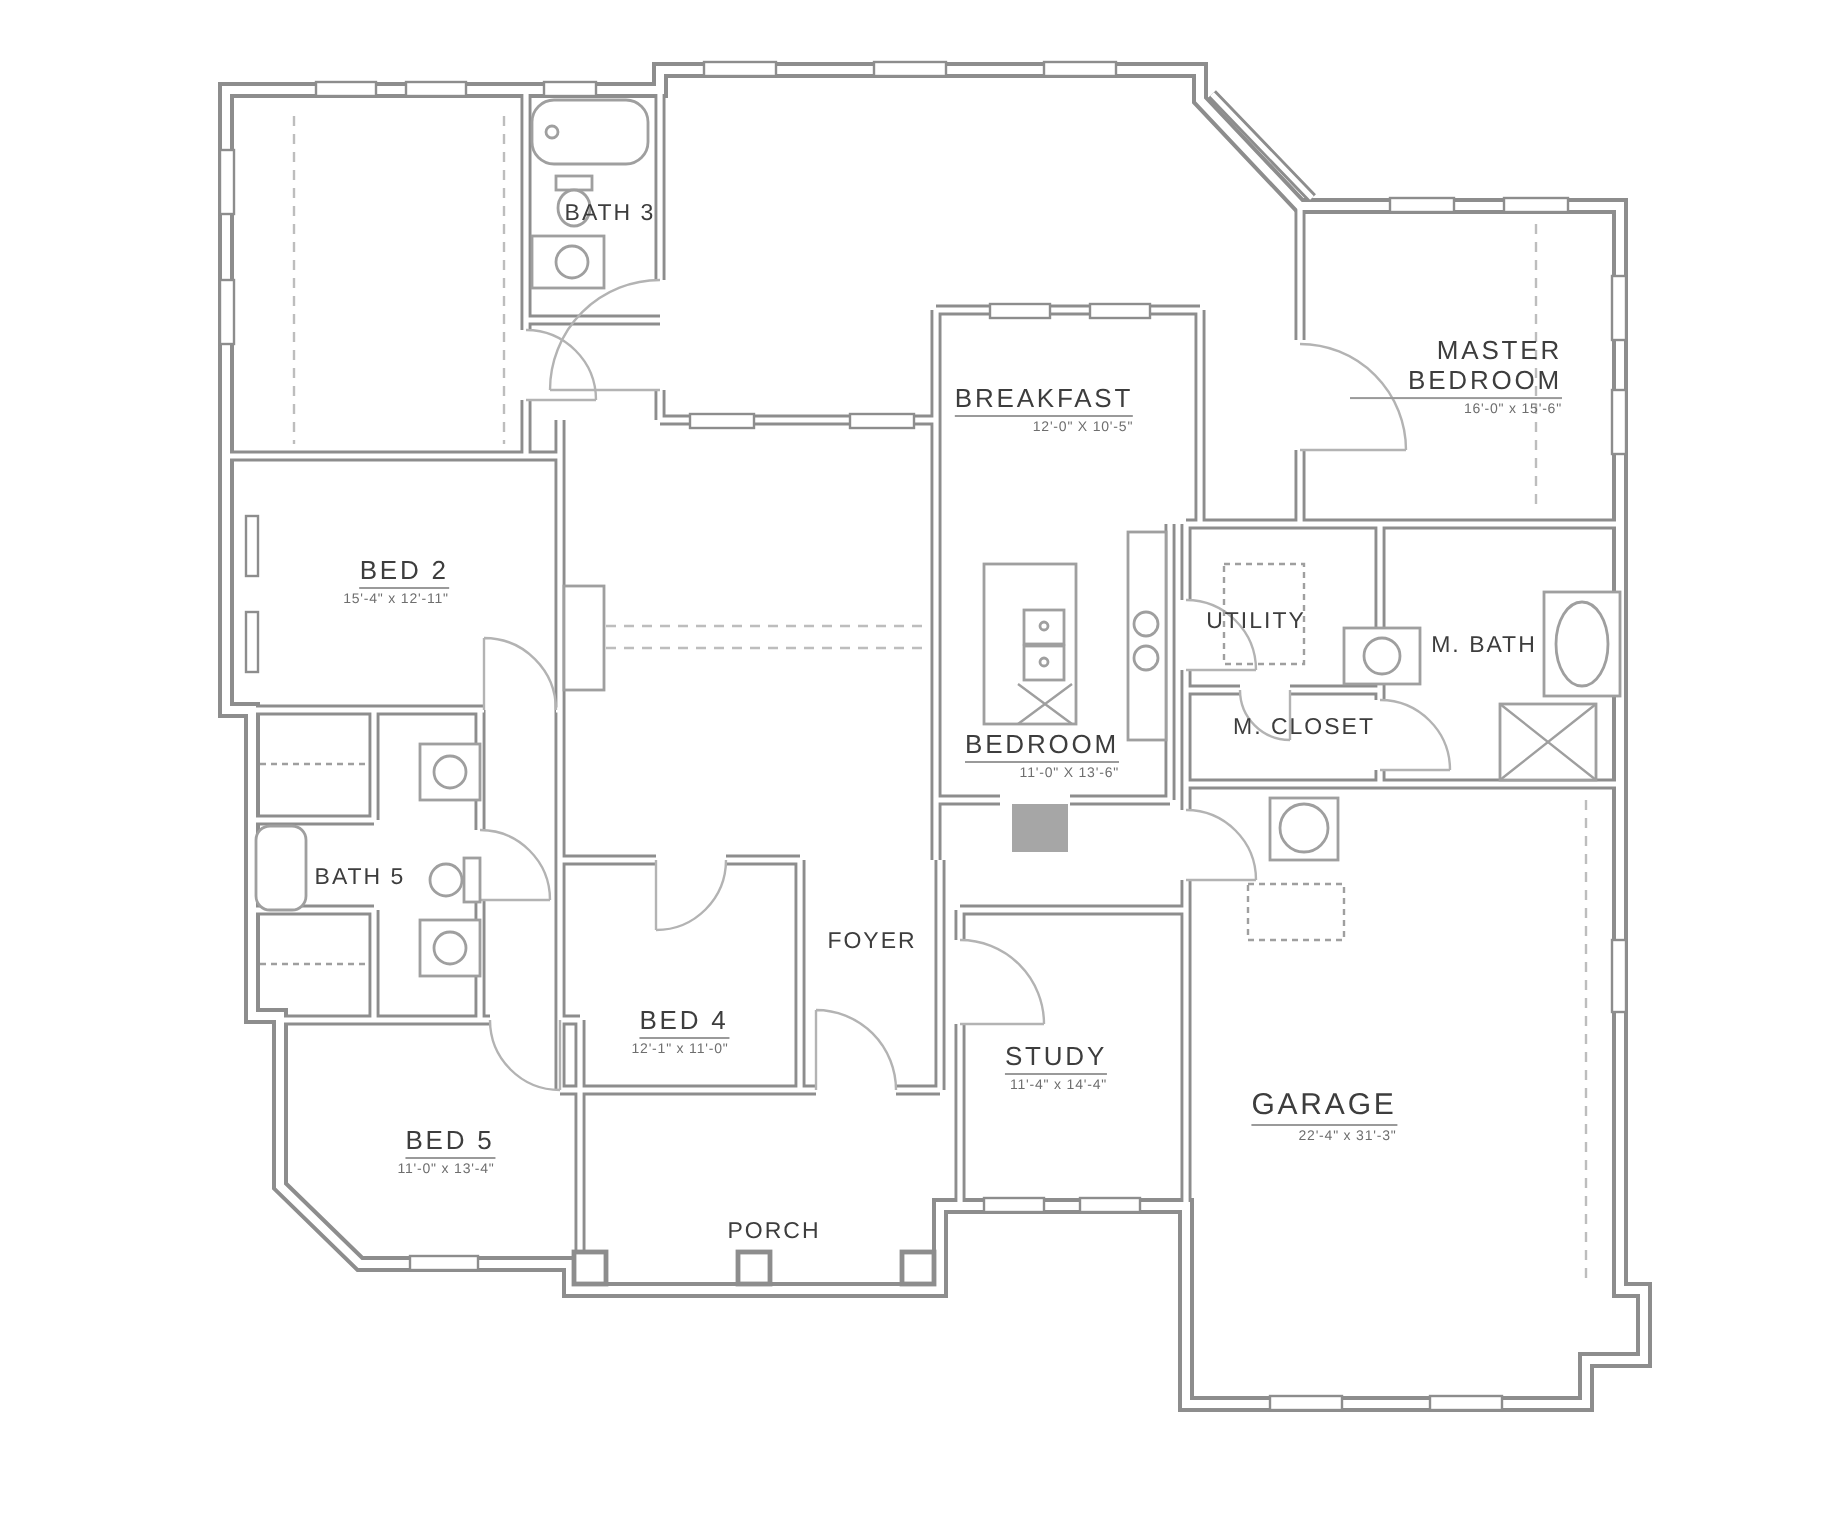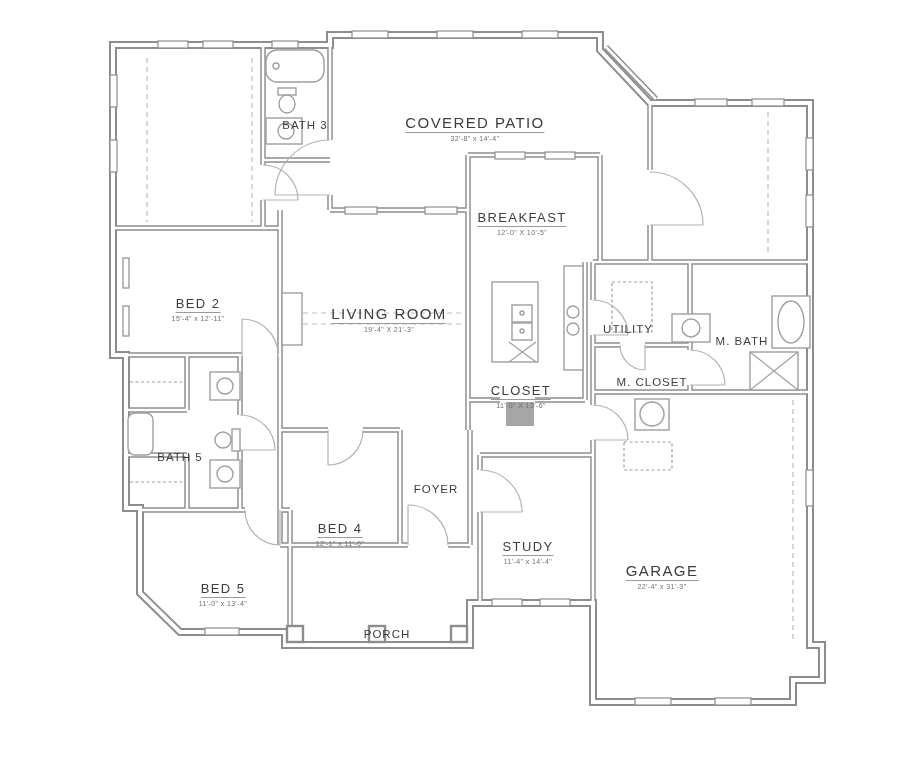--- a/index.html
+++ b/index.html
@@ -21,21 +21,21 @@
   .post rect{fill:#ffffff;stroke:var(--wall,#8d8d8d);stroke-width:2.4}
   .fixture rect,.fixture circle,.fixture ellipse{fill:#ffffff;stroke:var(--fixture,#9f9f9f);stroke-width:1.4}
   .fixture path{fill:none;stroke:var(--fixture,#9f9f9f);stroke-width:1.2}
   .dashed-fix rect,.dashed-fix path{fill:none;stroke:var(--fixture,#9f9f9f);stroke-width:1.2;stroke-dasharray:3 2.5}
   .door{fill:none;stroke:#b3b3b3;stroke-width:1.2}
   .dash{fill:none;stroke:var(--dash,#bdbdbd);stroke-width:1.2;stroke-dasharray:5 4}
   .solid{fill:#a6a6a6;stroke:none}
 
   .room-label{
     position:absolute;transform:translate(-50%,-50%);
-    text-align:center;color:var(--label,#3d3d3d);white-space:nowrap;z-index:2;margin-top:18px;
+    text-align:right;color:var(--label,#3d3d3d);white-space:nowrap;z-index:2;
   }
   .room-name{display:inline-block;font-size:13px;letter-spacing:1.4px;background:transparent}
   .lg .room-name{font-size:15px}
   .sm .room-name{font-size:11.5px;letter-spacing:1px}
   .has-dims .room-name{border-bottom:1px solid #9a9a9a;padding-bottom:1px}
   .room-dims{display:block;font-size:7px;letter-spacing:.4px;color:var(--dims,#6e6e6e);margin-top:2px}
   .wrap{white-space:normal;width:106px;line-height:1.12}
 </style>
 </head>
 <body>
@@ -213,46 +213,42 @@
       <rect x="287" y="626" width="16" height="16"></rect>
       <rect x="369" y="626" width="16" height="16"></rect>
       <rect x="451" y="626" width="16" height="16"></rect>
     </g>
   </svg>
 
   <div class="room-label sm" style="left:305px;top:107px">
     <span class="room-name">BATH 3</span>
     <span class="room-dims"></span>
   </div>
-  <div class="room-label lg has-dims" style="left:475px;top:110px">
-    <span class="room-name">COVERED PATIO</span>
-    <span class="room-dims">32'-8" x 14'-4"</span>
-  </div>
   <div class="room-label has-dims" style="left:522px;top:204px">
     <span class="room-name">BREAKFAST</span>
     <span class="room-dims">12'-0" X 10'-5"</span>
   </div>
+  <div class="room-label has-dims wrap" style="left:728px;top:189px">
+    <span class="room-name">MASTER BEDROOM</span>
+    <span class="room-dims">16'-0" x 15'-6"</span>
+  </div>
   <div class="room-label has-dims" style="left:198px;top:290px">
     <span class="room-name">BED 2</span>
     <span class="room-dims">15'-4" x 12'-11"</span>
   </div>
-  <div class="room-label lg has-dims" style="left:389px;top:301px">
-    <span class="room-name">LIVING ROOM</span>
-    <span class="room-dims">19'-4" X 21'-3"</span>
-  </div>
   <div class="room-label sm" style="left:628px;top:311px">
     <span class="room-name">UTILITY</span>
     <span class="room-dims"></span>
   </div>
   <div class="room-label sm" style="left:742px;top:323px">
     <span class="room-name">M. BATH</span>
     <span class="room-dims"></span>
   </div>
   <div class="room-label has-dims" style="left:521px;top:377px">
-    <span class="room-name">CLOSET</span>
+    <span class="room-name">BEDROOM</span>
     <span class="room-dims">11'-0" X 13'-6"</span>
   </div>
   <div class="room-label sm" style="left:652px;top:364px">
     <span class="room-name">M. CLOSET</span>
     <span class="room-dims"></span>
   </div>
   <div class="room-label sm" style="left:180px;top:439px">
     <span class="room-name">BATH 5</span>
     <span class="room-dims"></span>
   </div>

